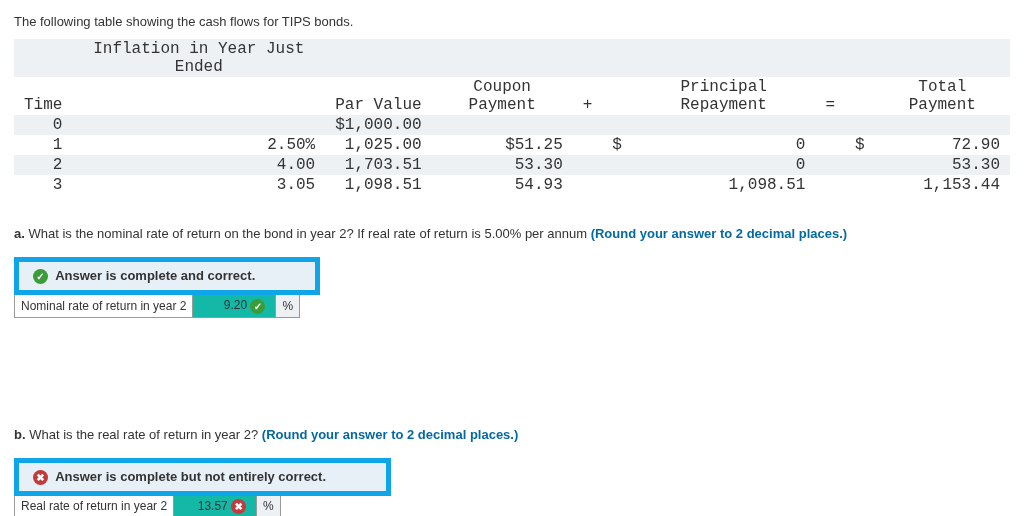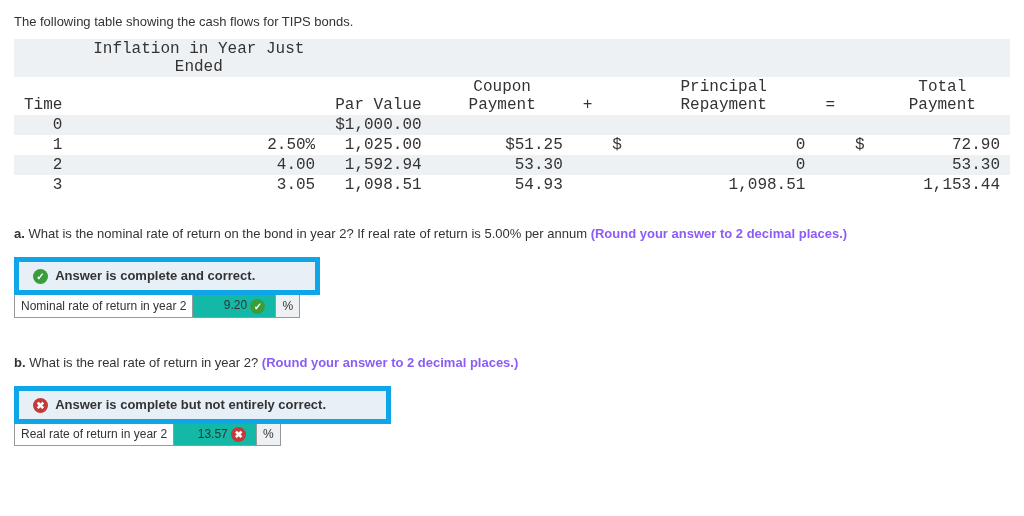--- a/index.html
+++ b/index.html
@@ -30,21 +30,21 @@
     vertical-align: bottom;
   }
   table.data tr.shade {
     background: #eef1f4;
   }
   .question {
     margin: 20px 0 14px 0;
     line-height: 1.4;
   }
   .red {
-    color: #8b5cf6;
+    color: #0369a1;
     font-weight: bold;
   }
   .feedback-box {
     display: inline-block;
     border: 5px solid #0ea5e9;
     background: #e8f0f7;
     padding: 6px 60px 6px 14px;
     font-weight: bold;
     font-size: 13px;
     margin-bottom: 0;
@@ -77,21 +77,21 @@
   }
   table.answer td.val {
     text-align: right;
     min-width: 70px;
     background: #14b8a6;
   }
   table.answer td.unit {
     background: #eef1f4;
   }
   .section-b {
-    margin-top: 36px;
+    margin-top: 108px;
   }
 </style>
 </head>
 <body>
 
 
 
 <div class="intro">The following table showing the cash flows for TIPS bonds.</div>
 
 <table class="data mono">
@@ -140,21 +140,21 @@
         <td></td>
         <td>$</td>
         <td>0</td>
         <td></td>
         <td>$</td>
         <td>72.90</td>
   </tr>
   <tr class="shade">
     <td>2</td>
         <td>4.00</td>
-        <td>1,592.94</td>
+        <td>1,703.51</td>
     <td>53.30</td>
         <td></td>
         <td></td>
         <td>0</td>
         <td></td>
         <td></td>
         <td>53.30</td>
   </tr>
   <tr>
     <td>3</td>

